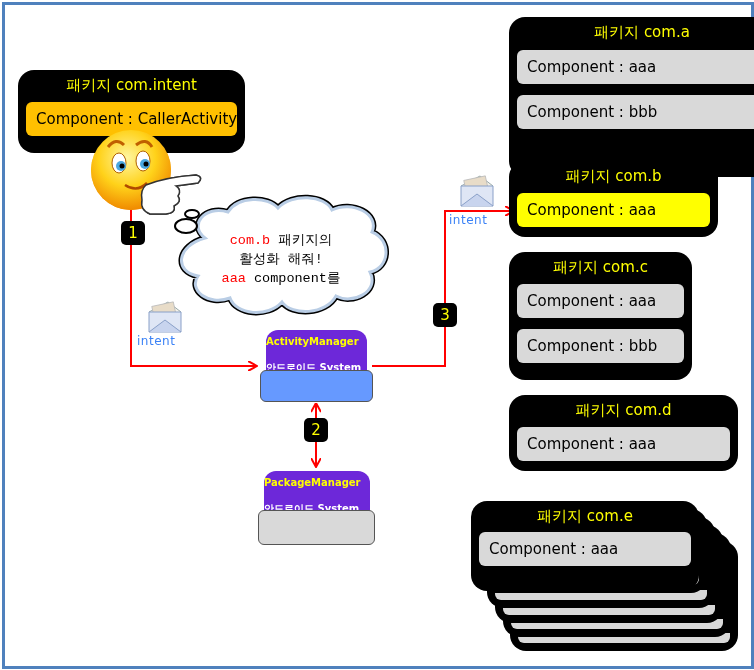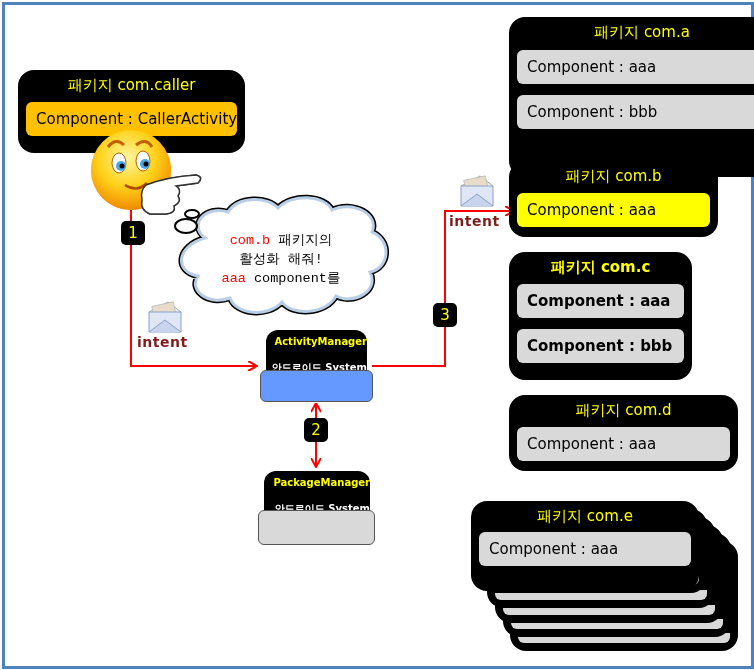--- a/index.html
+++ b/index.html
@@ -5,26 +5,26 @@
   html, body { margin:0; padding:0; background:#ffffff; }
   body { width:754px; height:670px; position:relative; overflow:hidden; font-family:"DejaVu Sans", "Liberation Sans", sans-serif; }
   .frame { position:absolute; left:2px; top:2px; width:746px; height:661px; border:3px solid #4f81bd; box-sizing:content-box; }
   .pkg { position:absolute; background:#000; border-radius:16px; }
   .pkg-title { position:absolute; left:0; right:0; top:6px; text-align:center; color:#ffff00; font-size:15px; }
   .comp { position:absolute; left:8px; right:8px; height:34px; border-radius:6px; background:#d9d9d9; color:#000; font-size:15px; line-height:34px; padding-left:10px; box-sizing:border-box; white-space:nowrap; }
   .comp.yellow { background:#ffff00; }
   .comp.orange { background:#ffc000; }
   .stack-card { position:absolute; background:#000; border-radius:16px; }
   .stack-card .bar { position:absolute; left:8px; right:8px; bottom:8px; height:10px; background:#d9d9d9; border-radius:0 0 6px 6px; }
-  .sys { position:absolute; background:#000000; border-radius:12px 12px 0 0; text-align:right; }
+  .sys { position:absolute; background:#6d28d9; border-radius:12px 12px 0 0; text-align:left; }
   .sys .t1 { color:#ffff00; font-weight:bold; font-size:10px; margin-top:6px; }
   .sys .t2 { color:#ffffff; font-weight:bold; font-size:10px; margin-top:14px; }
   .slab { position:absolute; border:1px solid #555; border-radius:6px; }
   .badge { position:absolute; width:24px; height:24px; background:#000; border-radius:5px; color:#ffff00; font-size:15px; text-align:center; line-height:24px; }
-  .intent { position:absolute; color:#7f1d1d; font-weight:bold; font-size:14px; letter-spacing:0.5px; }
+  .intent { position:absolute; color:#3b82f6; font-weight:normal; font-size:12px; letter-spacing:0.5px; }
   .cloud-text { position:absolute; text-align:center; font-size:13.5px; color:#000; line-height:19px; width:170px; }
   .red { color:#ff0000; }
   svg { position:absolute; left:0; top:0; }
 </style>
 </head>
 <body>
 
 <div class="frame"></div>
 
 <svg width="754" height="670">
@@ -81,21 +81,21 @@
 
   <g transform="translate(458,172)">
     <path d="M3,14 L22,4 L35,14" fill="#f5f1e8" stroke="#9aa" stroke-width="1"></path>
     <rect x="7" y="6" width="22" height="14" fill="#e8dcc8" stroke="#bbb" stroke-width="0.8" transform="rotate(-12 18 13)"></rect>
     <path d="M3,14 L35,14 L35,34 L3,34 Z" fill="#dfe6f5" stroke="#8aa0c8" stroke-width="1"></path>
     <path d="M3,34 L19,22 L35,34" fill="#c8d4ee" stroke="#8aa0c8" stroke-width="1"></path>
   </g>
 </svg>
 
 <div class="pkg" style="left:18px; top:70px; width:227px; height:83px;">
-  <div class="pkg-title">패키지 com.caller</div>
+  <div class="pkg-title">패키지 com.intent</div>
   <div class="comp orange" style="top:32px;">Component : CallerActivity</div>
 </div>
 
 <svg width="754" height="670" style="pointer-events:none">
   <circle cx="131" cy="170" r="40" fill="url(#sm)"></circle>
   <path d="M108,147 q8,-10 16,-2" fill="none" stroke="#c06000" stroke-width="3"></path>
   <path d="M136,145 q10,-8 16,2" fill="none" stroke="#c06000" stroke-width="3"></path>
   <ellipse cx="119" cy="163" rx="7" ry="10" fill="#fff" stroke="#b06000" stroke-width="1"></ellipse>
   <ellipse cx="143" cy="161" rx="7" ry="10" fill="#fff" stroke="#b06000" stroke-width="1"></ellipse>
   <circle cx="121" cy="166" r="5" fill="#4aa8e0"></circle>
@@ -135,21 +135,21 @@
   <div class="pkg-title">패키지 com.a</div>
   <div class="comp" style="top:33px;">Component : aaa</div>
   <div class="comp" style="top:78px;">Component : bbb</div>
 </div>
 
 <div class="pkg" style="left:509px; top:161px; width:209px; height:76px;">
   <div class="pkg-title">패키지 com.b</div>
   <div class="comp yellow" style="top:32px;">Component : aaa</div>
 </div>
 
-<div class="pkg" style="left:509px; top:252px; width:183px; height:128px;font-weight:bold;">
+<div class="pkg" style="left:509px; top:252px; width:183px; height:128px;">
   <div class="pkg-title">패키지 com.c</div>
   <div class="comp" style="top:32px;">Component : aaa</div>
   <div class="comp" style="top:77px;">Component : bbb</div>
 </div>
 
 <div class="pkg" style="left:509px; top:395px; width:229px; height:76px;">
   <div class="pkg-title">패키지 com.d</div>
   <div class="comp" style="top:32px;">Component : aaa</div>
 </div>
 

